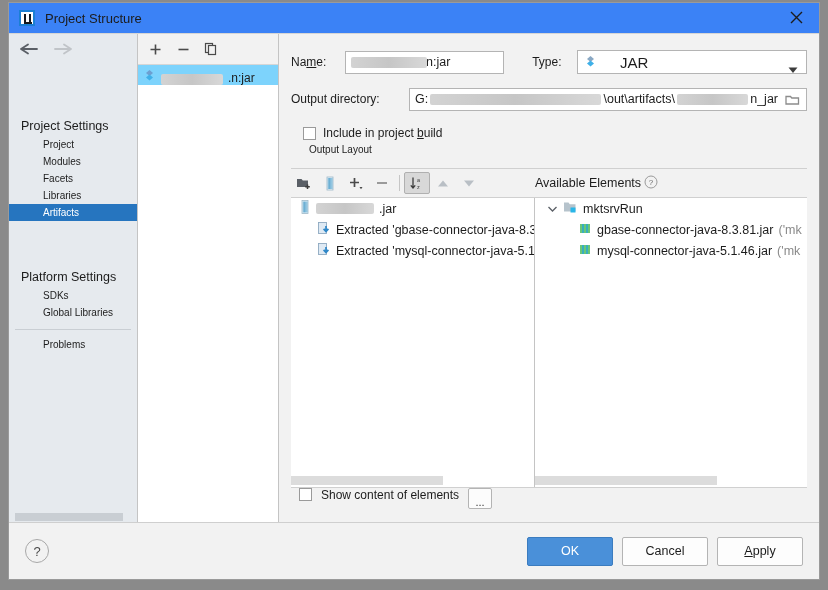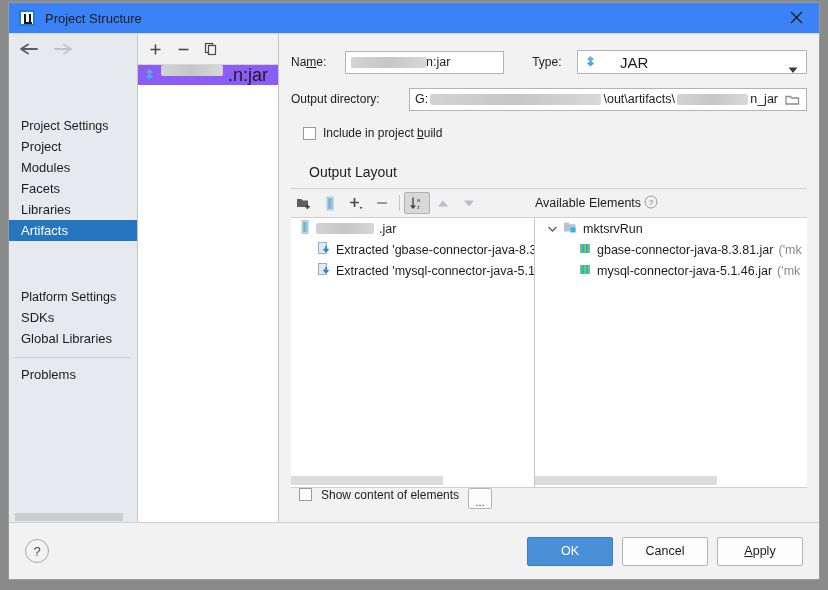--- a/index.html
+++ b/index.html
@@ -110,22 +110,22 @@
     padding-top: 4px;
   }
   .grp {
     padding: 3px 0 3px 12px;
     font-size: 12.5px;
     color: #1c1c1c;
     white-space: nowrap;
     margin-top: 46px;
   }
   .itm {
-    padding: 3px 0 3px 12px;
-    font-size: 13px;
+    padding: 3px 0 3px 34px;
+    font-size: 10px;
     color: #1c1c1c;
     white-space: nowrap;
   }
   .itm.sel {
     background: #2675bf;
     color: #ffffff;
   }
   .sb-sep {
     height: 1px;
     background: #c9ced3;
@@ -168,26 +168,26 @@
     cursor: default;
   }
   .art-list {
     flex: 1;
     background: #ffffff;
     border-top: 1px solid #d6d6d6;
     overflow: hidden;
   }
   .art-row {
     display: flex;
-    align-items: flex-start;
+    align-items: flex-end;
     gap: 5px;
     height: 20px;
     padding-left: 5px;
-    background: #8b5cf6;
-    font-size: 18px;
+    background: #7dd3fc;
+    font-size: 12px;
   }
   .blur {
     display: inline-block;
     height: 11px;
     background: linear-gradient(90deg,#d3d3d3,#c6c6c6,#d8d8d8);
     border-radius: 2px;
     vertical-align: middle;
     filter: blur(0.6px);
   }
 
@@ -255,23 +255,23 @@
   }
   .cbox {
     width: 13px; height: 13px;
     border: 1px solid #9a9a9a;
     background: #ffffff;
     box-sizing: border-box;
     flex: none;
   }
   .row4 {
     height: 22px;
-    margin-top: 20px;
+    margin-top: 0;
     padding-left: 18px;
-    font-size: 14px;
+    font-size: 10px;
     flex: none;
   }
 
   
   .lay-toolbar {
     height: 28px;
     border-top: 1px solid #d0d0d0;
     display: flex;
     align-items: center;
     gap: 0px;

